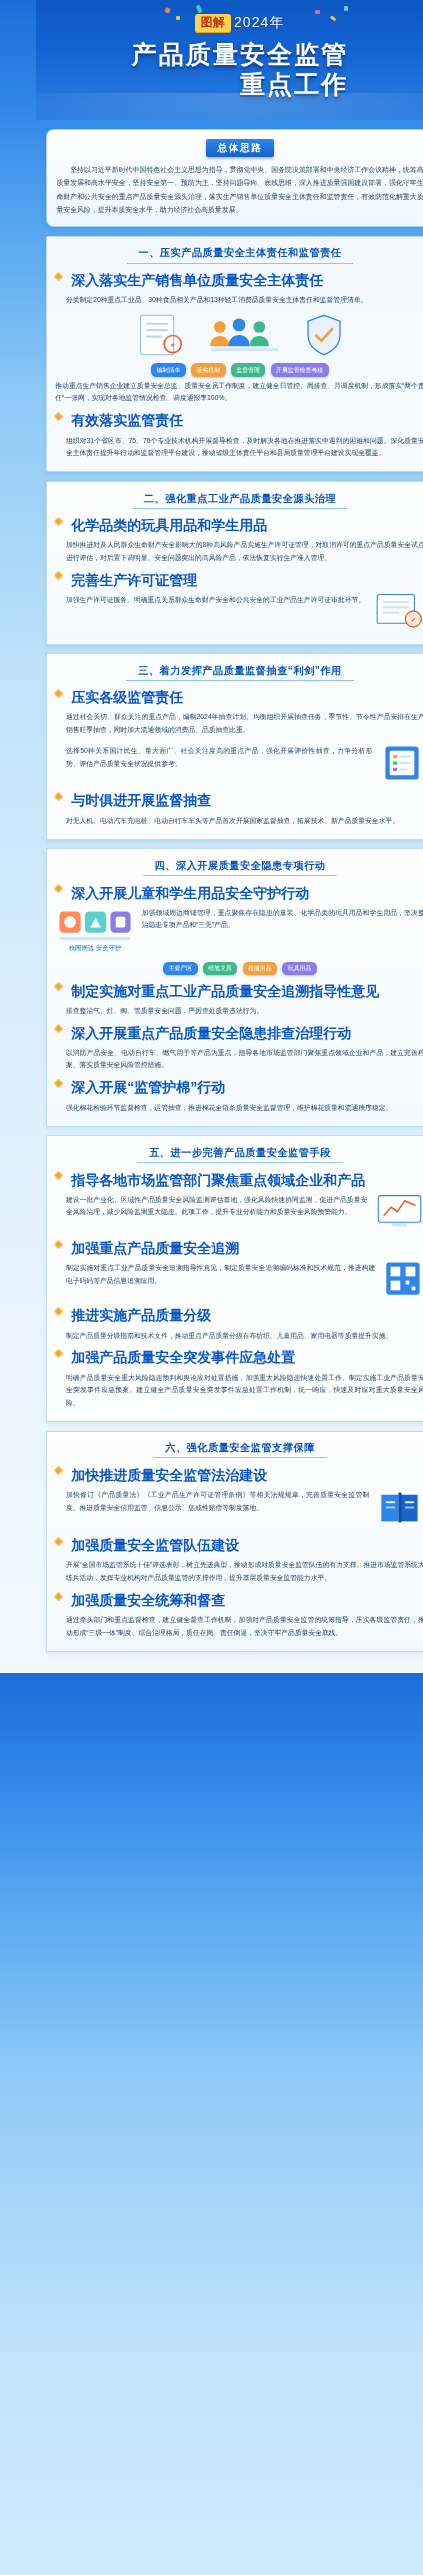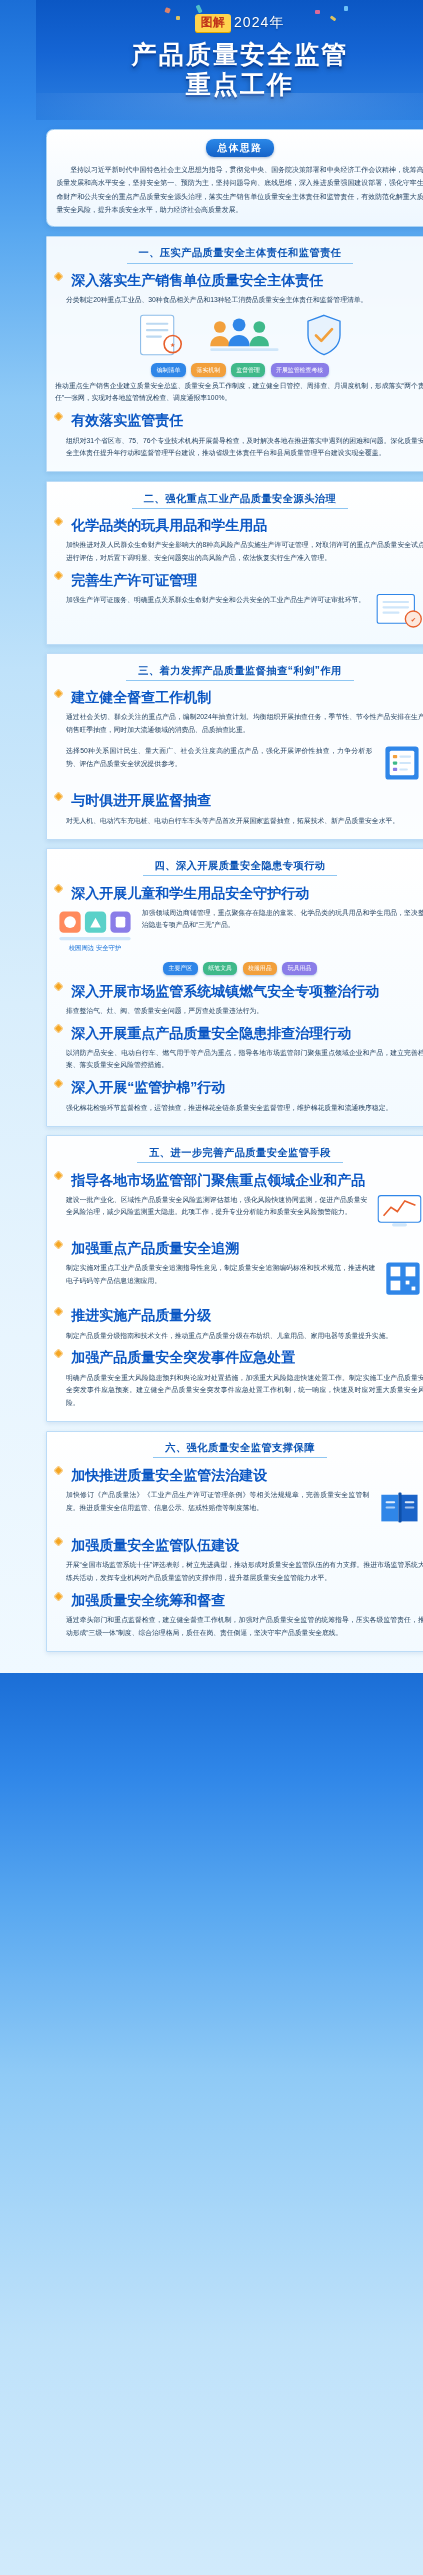--- a/index.html
+++ b/index.html
@@ -30,21 +30,21 @@
     box-shadow:0 1.1px 0 #e0a800;
   }
   .tag-year { color:#fff; font-size:14px; font-weight:normal; letter-spacing:1.1px;
     text-shadow:0 1.1px 2.1px rgba(0,0,0,.35); }
   .main-title {
     display:inline-block;
     color:#fff; font-size:25px; font-weight:bold; letter-spacing:2.1px; line-height:1.22;
     text-shadow: 0 1.6px 0 #0a47a6, 0 2.7px 5.4px rgba(0,0,0,.35);
     padding: 2.1px 7.5px;
   }
-  .title-sub { display:block; }
+  .title-sub { display:block;text-align:right; }
 
   
   .section { margin: 8.6px 9.7px 0 9.7px; }
   .card {
     background: rgba(255,255,255,0.92);
     border: 0.5px solid #bcdcf7;
     border-radius: 1px;
     padding: 7.5px 8.6px 9.7px 8.6px;
     box-shadow: 0 1.1px 4.3px rgba(20,80,150,0.10);
     position: relative;
@@ -79,21 +79,21 @@
 
   .intro-card {
     margin: 9.7px 9.7px 0 9.7px;
     background: linear-gradient(180deg,#ffffff 0%,#eef7ff 100%);
     border:0.5px solid #a9d3f5; border-radius:7.5px; padding: 8.6px 9.7px 9.7px 9.7px;
     box-shadow:0 1.6px 5.4px rgba(15,70,140,.12);
   }
   .intro-title { text-align:center; margin-bottom:5.4px; }
   .intro-title span{
     display:inline-block; background:linear-gradient(180deg,#2b88e8,#1462c8); color:#fff;
-    font-size:9.7px; font-weight:bold; letter-spacing:1.6px; padding:2.7px 11.8px; border-radius:8px;
+    font-size:9.7px; font-weight:bold; letter-spacing:1.6px; padding:2.7px 11.8px; border-radius:2px;
     box-shadow:0 1.1px 2.7px rgba(10,60,130,.35);
   }
   .intro-text{ font-size:6.9px; line-height:1.95; color:#1d3c5c; text-align:justify; text-indent:2em;}
   .illus-row { display:flex; align-items:center; justify-content:center; gap:14px; margin:5.4px 0 3.2px 0;}
   .pill-row { display:flex; justify-content:center; gap:5.4px; margin:5.4px 0 2.1px 0; flex-wrap:wrap;}
   .pill {
     background:#2f86e8; color:#fff; font-size:5.9px; border-radius:5.4px; padding:2.1px 5.4px;
     box-shadow:0 1.1px 2.1px rgba(20,90,170,.3);
   }
   .pill.o{ background:#f2a03c }
@@ -237,21 +237,21 @@
 
   <div class="section">
     <div class="card">
       <div class="banner-head">
         <span class="txt">三、着力发挥产品质量监督抽查“利剑”作用</span>
       </div>
 
       <div class="item">
         <div class="item-title">
           <span class="bullet"></span>
-          <span>建立健全督查工作机制</span>
+          <span>压实各级监管责任</span>
         </div>
         <div class="para">通过社会关切、群众关注的重点产品，编制2024年抽查计划。均衡组织开展抽查任务，季节性、节令性产品安排在生产销售旺季抽查，同时加大流通领域的消费品、品质抽查比重。</div>
       </div>
 
       <div class="item">
         <div class="two-col">
           <div class="txt">
             <div class="para">选择50种关系国计民生、量大面广、社会关注度高的重点产品，强化开展评价性抽查，力争分析形势、评估产品质量安全状况提供参考。</div>
           </div>
           <div class="art">
@@ -311,21 +311,21 @@
           <span class="pill">主要产区</span>
           <span class="pill g">纸笔文具</span>
           <span class="pill o">校服用品</span>
           <span class="pill p">玩具用品</span>
         </div>
       </div>
 
       <div class="item">
         <div class="item-title">
           <span class="bullet"></span>
-          <span>深入开展市场监管系统城镇燃气安全专项整治行动</span>
+          <span>制定实施对重点工业产品质量安全追溯指导性意见</span>
         </div>
         <div class="para">排查整治气、灶、阀、管质量安全问题，严厉查处质量违法行为。</div>
       </div>
 
       <div class="item">
         <div class="item-title">
           <span class="bullet"></span>
           <span>深入开展重点产品质量安全隐患排查治理行动</span>
         </div>
         <div class="para">以消防产品安全、电动自行车、燃气用于等产品为重点，指导各地市场监管部门聚焦重点领域企业和产品，建立完善档案、落实质量安全风险管控措施。</div>

